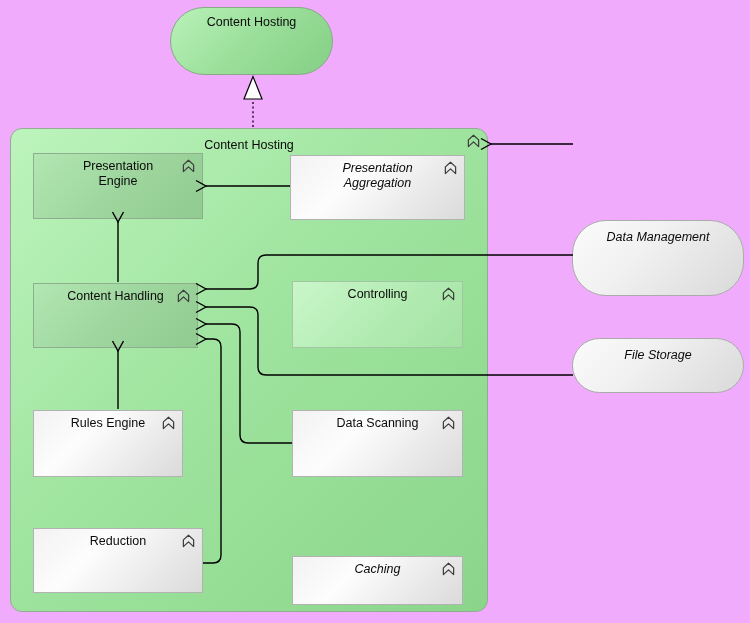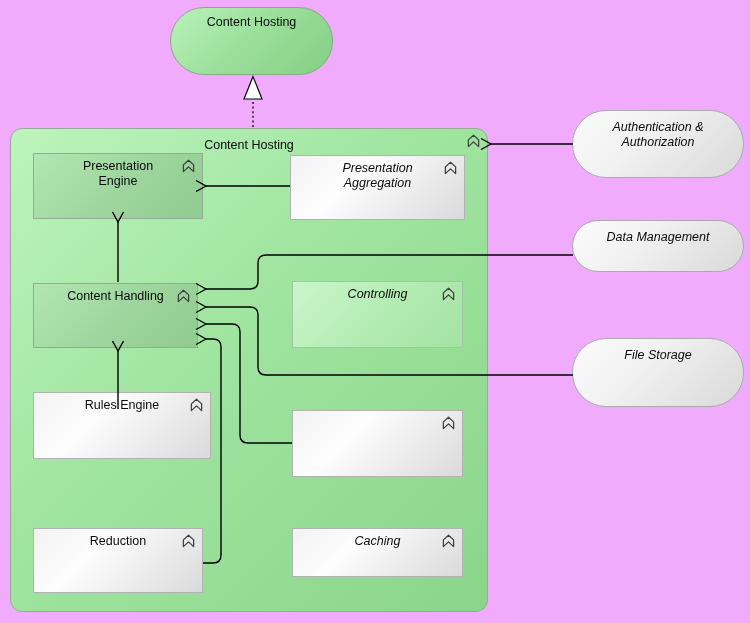--- a/index.html
+++ b/index.html
@@ -14,21 +14,21 @@
 
   .container-box{position:absolute;box-sizing:border-box;border-radius:12px;
        background:linear-gradient(135deg,#bdf4bd 0%,#9fe49f 45%,#8bd58b 100%);
        border:1px solid #94ab94;}
   .container-lbl{position:absolute;top:4px;left:0;width:100%;text-align:center;
        font-size:12.5px;}
 
   .green-dark{background:linear-gradient(135deg,#b2e6b2 0%,#9fd69f 50%,#90cb90 100%);
        border:1px solid #8fae8f;}
   .green-light{background:linear-gradient(135deg,#caf6ca 0%,#b4ecb4 50%,#a3e2a3 100%);
-       border:1px solid #a2c6a2;font-style:italic;}
+       border:1px solid #a2c6a2;}
   .white-box{background:linear-gradient(135deg,#f2f2f2 0%,#fdfdfd 35%,#dadada 100%);
        border:1px solid #b2b2b2;}
 
   .pill{position:absolute;box-sizing:border-box;border-radius:34px;}
   .pill-green{background:linear-gradient(135deg,#b9f2b9 0%,#9ade9a 50%,#85cf85 100%);
        border:1px solid #85aa85;}
   .pill-gray{background:linear-gradient(135deg,#fbfbfb 0%,#f1f1f1 40%,#d9d9d9 100%);
        border:1px solid #ababab;}
   .pill .lbl{padding-top:9px;}
   .top-pill .lbl{padding-top:7px;}
@@ -84,57 +84,54 @@
       </svg>
   </div>
 
   <div class="node green-light" style="left:292px;top:281px;width:171px;height:67px">
     <span class="lbl">Controlling</span>
     <svg class="func-icon">
         <use href="#fn-icon"></use>
       </svg>
   </div>
 
-  <div class="node white-box" style="left:33px;top:392px;width:178px;height:67px">
+  <div class="node white-box" style="left:33px;top:410px;width:150px;height:67px">
     <span class="lbl">Rules Engine</span>
     <svg class="func-icon">
         <use href="#fn-icon"></use>
       </svg>
   </div>
 
   <div class="node white-box" style="left:292px;top:410px;width:171px;height:67px">
+    <span class="lbl">Data Scanning</span>
     <svg class="func-icon">
         <use href="#fn-icon"></use>
       </svg>
   </div>
 
   <div class="node white-box" style="left:33px;top:528px;width:170px;height:65px">
     <span class="lbl">Reduction</span>
     <svg class="func-icon">
         <use href="#fn-icon"></use>
       </svg>
   </div>
 
-  <div class="node white-box italic" style="left:292px;top:528px;width:171px;height:49px">
+  <div class="node white-box italic" style="left:292px;top:556px;width:171px;height:49px">
     <span class="lbl">Caching</span>
     <svg class="func-icon">
         <use href="#fn-icon"></use>
       </svg>
   </div>
 
-  <div class="pill pill-gray italic" style="left:572px;top:110px;width:172px;height:68px">
-    <span class="lbl">Authentication &amp;
-Authorization</span>
-  </div>
 
-  <div class="pill pill-gray italic" style="left:572px;top:220px;width:172px;height:52px">
+  <div class="pill pill-gray italic" style="left:572px;top:220px;width:172px;height:76px">
     <span class="lbl">Data Management</span>
   </div>
 
-  <div class="pill pill-gray italic" style="left:572px;top:338px;width:172px;height:69px">
+  <div class="pill pill-gray italic" style="left:572px;top:338px;width:172px;height:55px">
     <span class="lbl">File Storage</span>
   </div>
 
   <svg class="wires" width="750" height="623" viewBox="0 0 750 623">
     <defs>
       <marker id="open-arrow" markerUnits="userSpaceOnUse" markerWidth="14" markerHeight="16" refX="2.5" refY="8" orient="auto">
         <path d="M12.5,2.5 L2.5,8 L12.5,13.5" fill="none" stroke="#000" stroke-width="1.4"></path>
       </marker>
     </defs>
 

